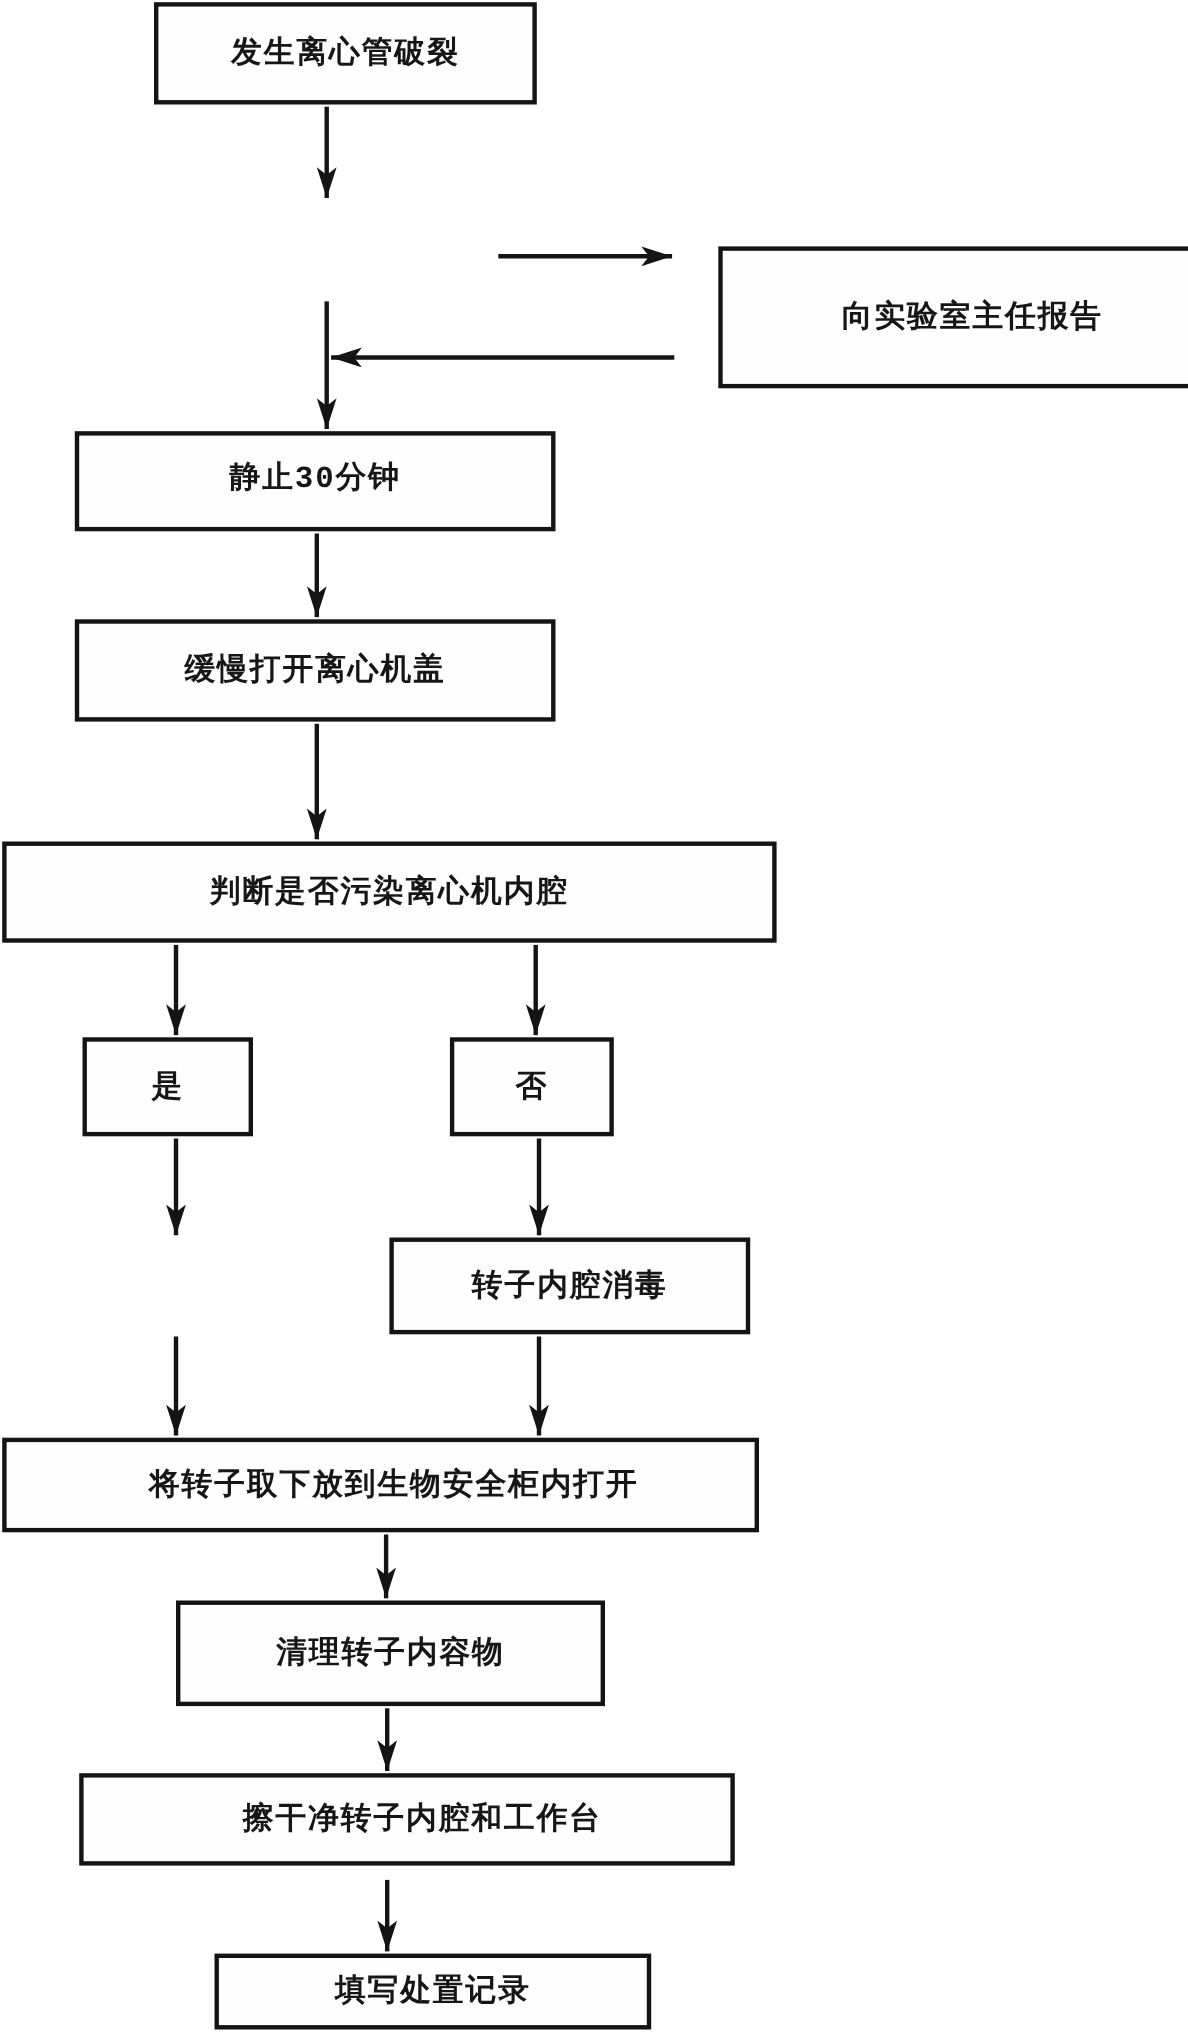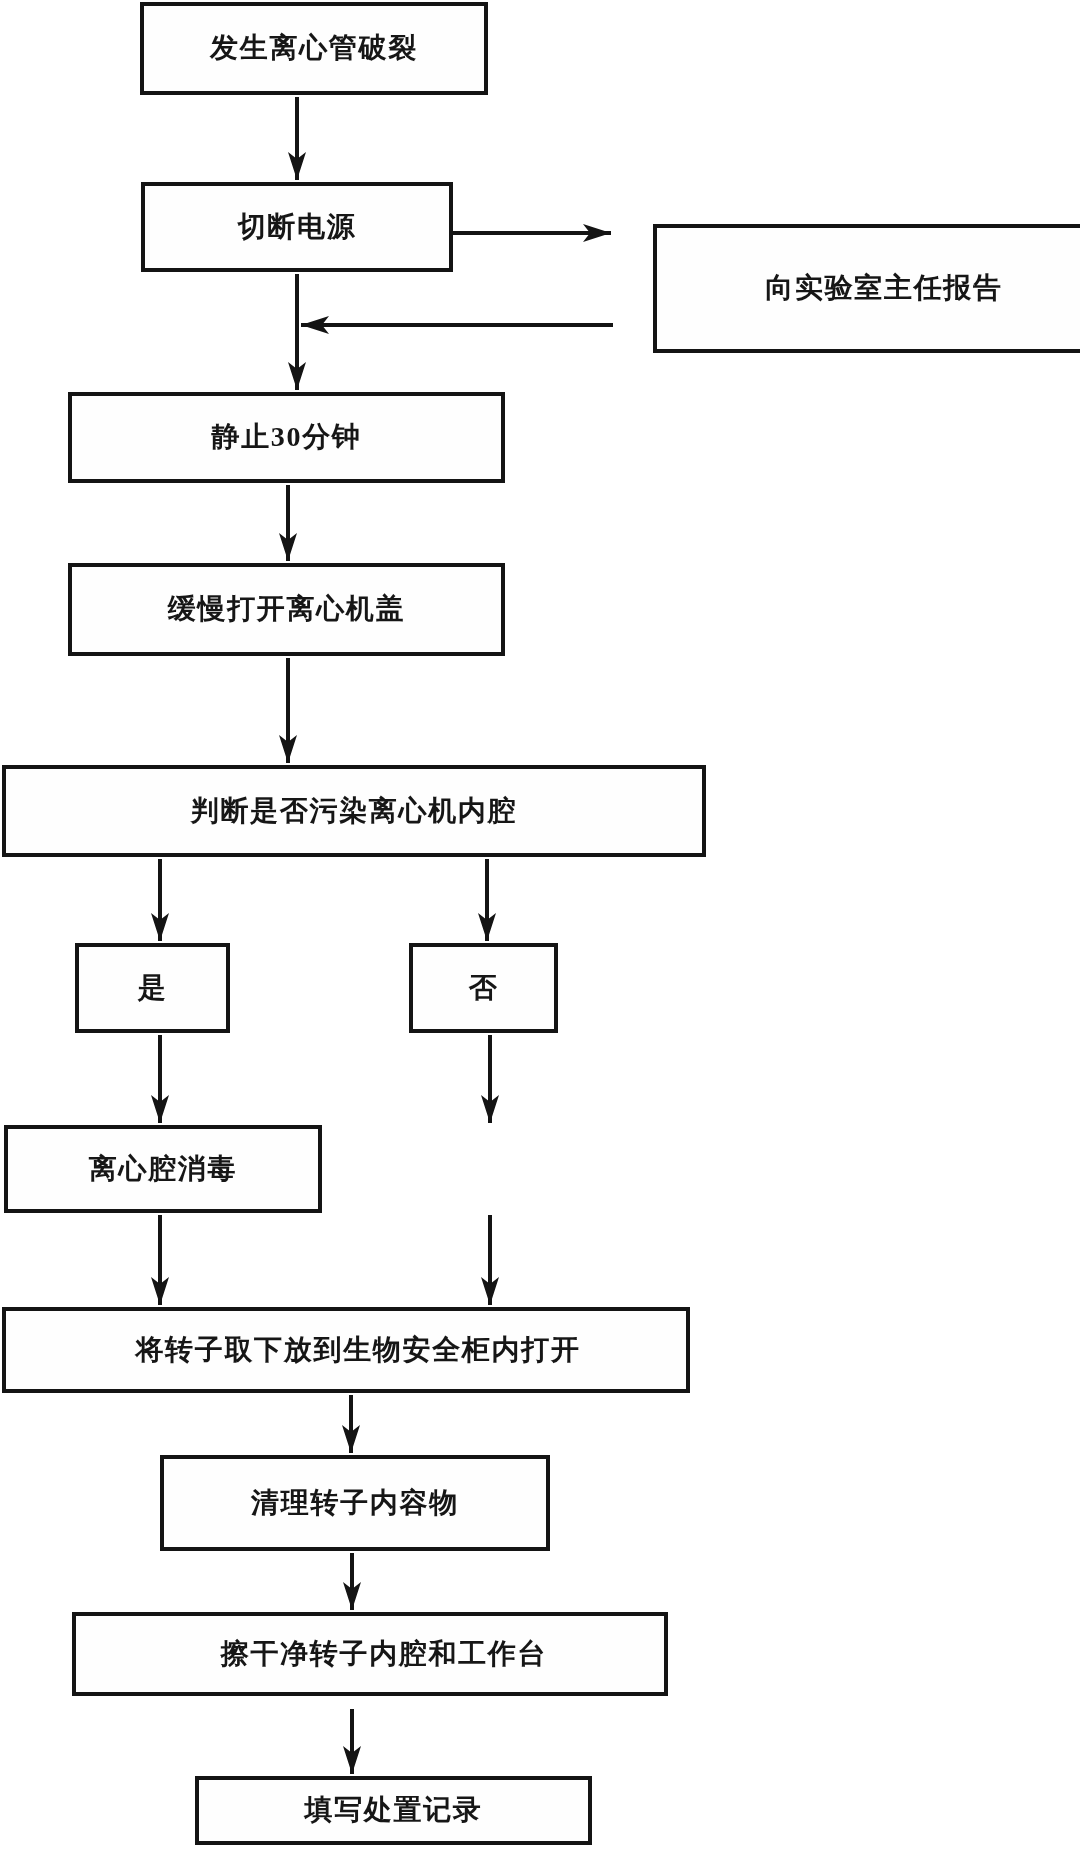--- a/index.html
+++ b/index.html
@@ -63,36 +63,35 @@
     <line x1="490" y1="1035" x2="490" y2="1123" stroke="#141414" stroke-width="4" marker-end="url(#ah)"></line>
     <line x1="160" y1="1215" x2="160" y2="1305" stroke="#141414" stroke-width="4" marker-end="url(#ah)"></line>
     <line x1="490" y1="1215" x2="490" y2="1305" stroke="#141414" stroke-width="4" marker-end="url(#ah)"></line>
     <line x1="351" y1="1395" x2="351" y2="1453" stroke="#141414" stroke-width="4" marker-end="url(#ah)"></line>
     <line x1="352" y1="1553" x2="352" y2="1610" stroke="#141414" stroke-width="4" marker-end="url(#ah)"></line>
     <line x1="352" y1="1709" x2="352" y2="1774" stroke="#141414" stroke-width="4" marker-end="url(#ah)"></line>
   </svg>
 
   <div class="node" style="left:140px; top:2px; width:348px; height:93px;">发生离心管破裂</div>
 
-  <div class="node" style="left:141px; top:182px; width:312px; height:90px;">切断电源</div>
 
   <div class="node" style="left:613px; top:224px; width:462px; height:129px;margin-left:40px;">向实验室主任报告</div>
 
-  <div class="node" style="left:68px; top:392px; width:437px; height:91px;">静止30分钟</div>
+  <div class="node" style="left:68px; top:392px; width:437px; height:91px;font-family:Liberation Mono, monospace;">静止30分钟</div>
 
   <div class="node" style="left:68px; top:563px; width:437px; height:93px;text-align:center;">缓慢打开离心机盖</div>
 
   <div class="node" style="left:2px; top:765px; width:704px; height:92px;">判断是否污染离心机内腔</div>
 
   <div class="node" style="left:75px; top:943px; width:155px; height:90px;">是</div>
 
   <div class="node" style="left:409px; top:943px; width:149px; height:90px;">否</div>
 
-  <div class="node" style="left:4px; top:1125px; width:318px; height:88px;">离心腔消毒</div>
 
+  <div class="node" style="left:354px; top:1125px; width:328px; height:88px;">转子内腔消毒</div>
 
   <div class="node" style="left:2px; top:1307px; width:688px; height:86px;padding-left:24px;">将转子取下放到生物安全柜内打开</div>
 
   <div class="node" style="left:160px; top:1455px; width:390px; height:96px;">清理转子内容物</div>
 
   <div class="node" style="left:72px; top:1612px; width:596px; height:84px;padding-left:28px;">擦干净转子内腔和工作台</div>
 
   <div class="node" style="left:195px; top:1776px; width:397px; height:69px;">填写处置记录</div>
 
 </div>

